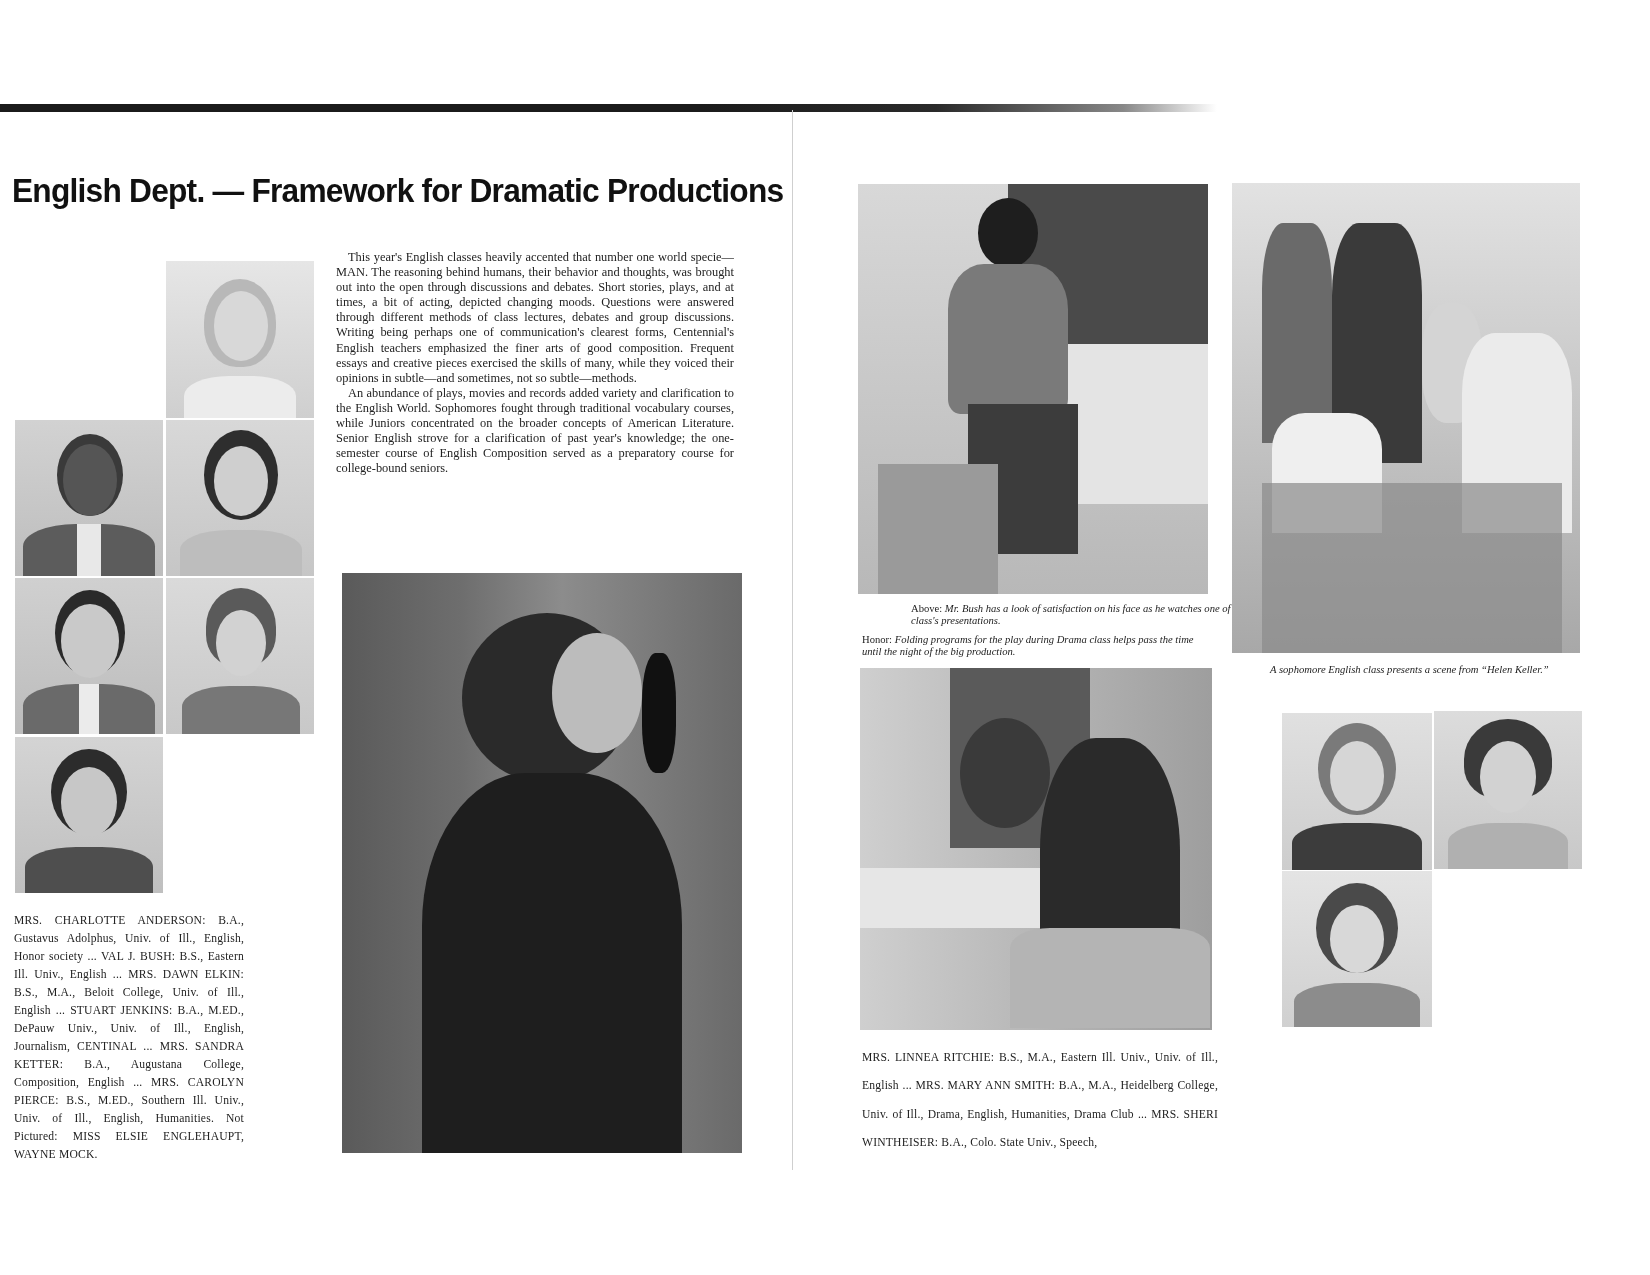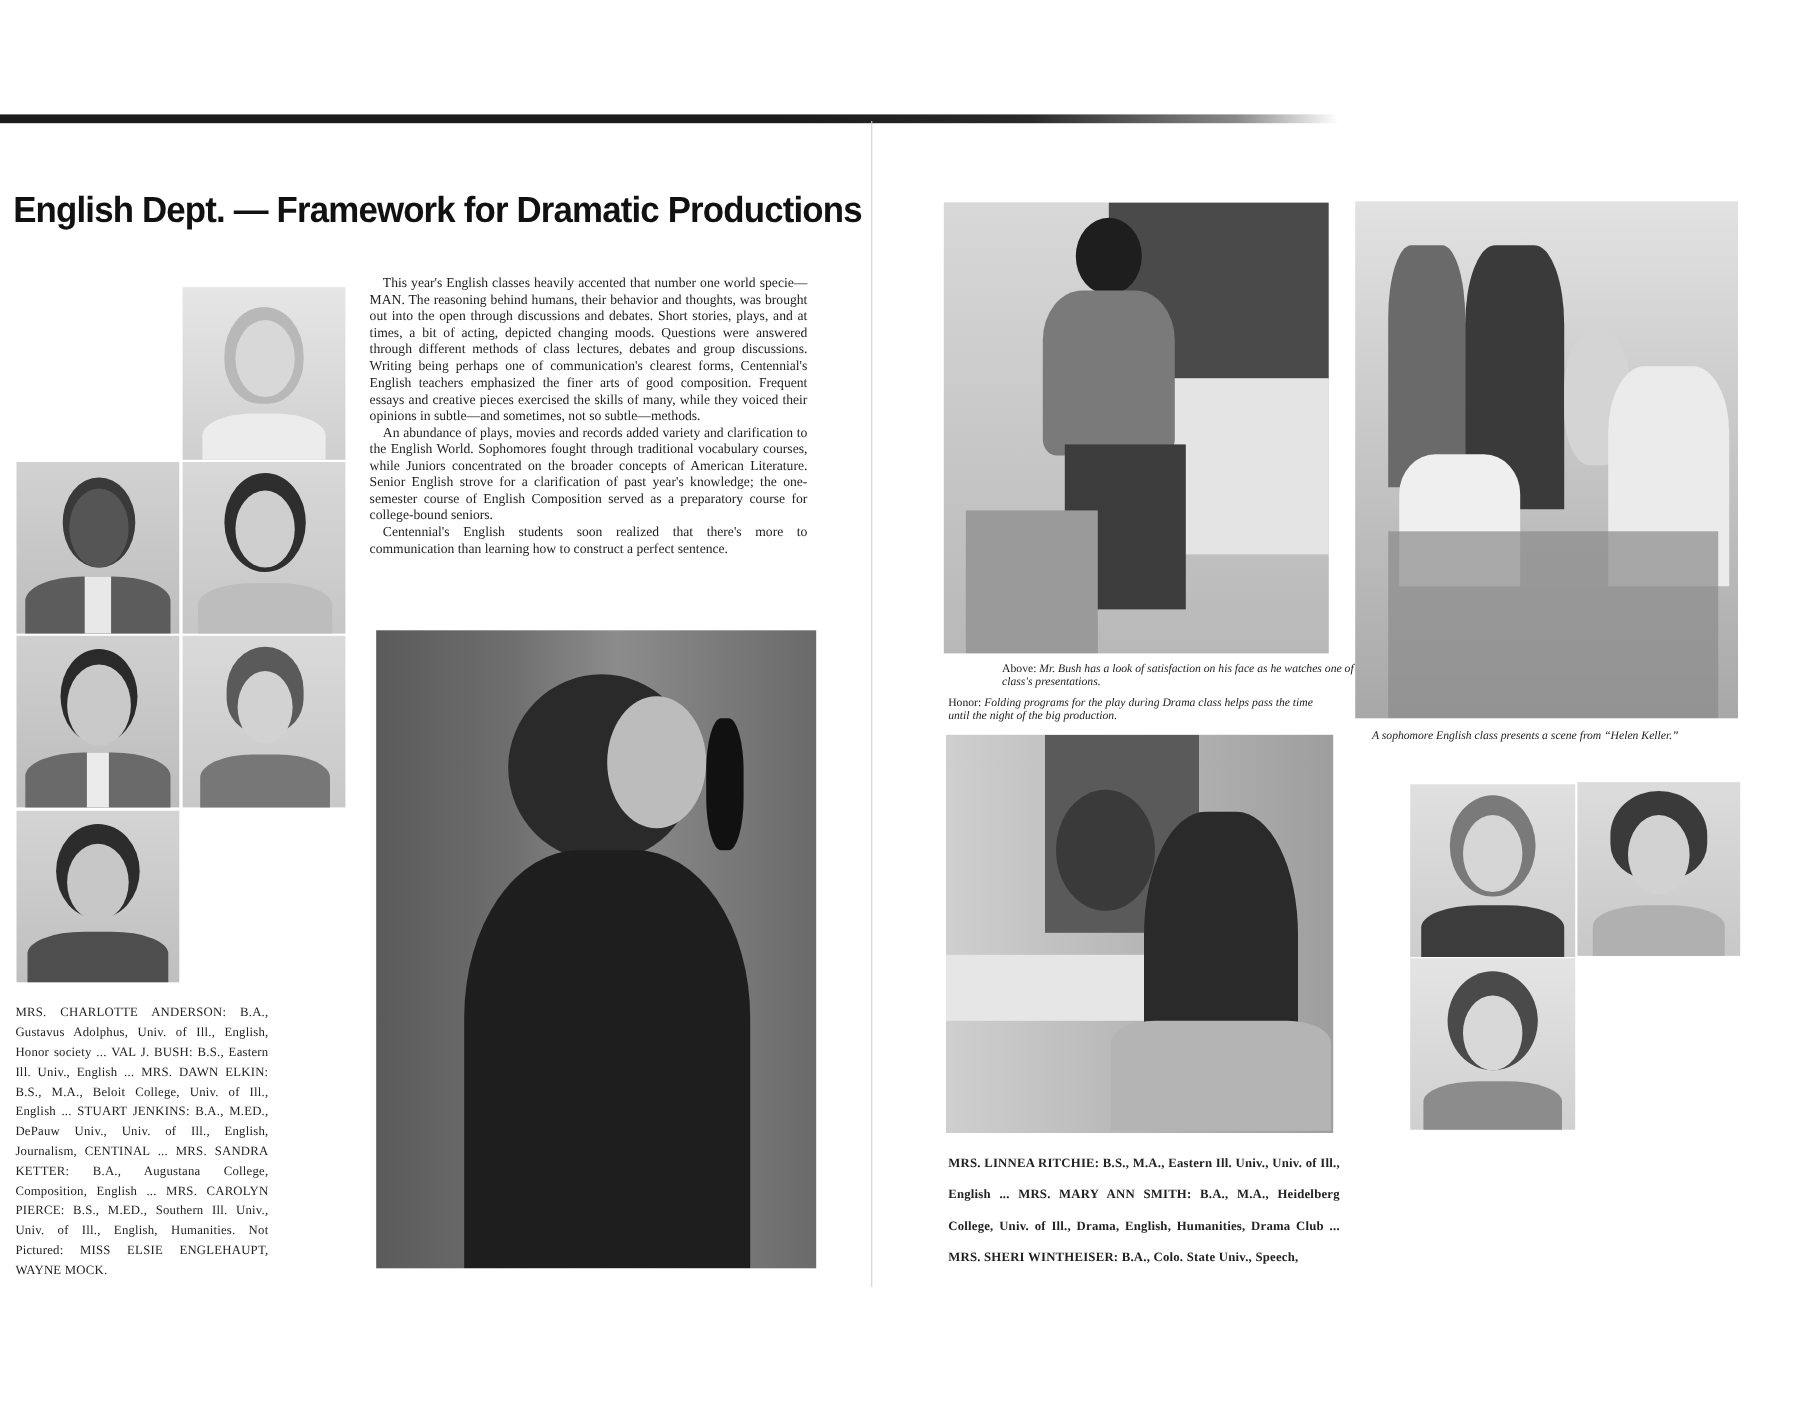--- a/index.html
+++ b/index.html
@@ -19,21 +19,21 @@
 
   .body-text { left: 336px; top: 250px; width: 398px; font-size: 12.4px; line-height: 15.1px;
     text-align: justify; color: #222; }
   .body-text p { margin: 0; text-indent: 12px; font-family: Liberation Serif, serif; }
 
   .photo { background: #9a9a9a; overflow: hidden; }
   .photo .fig { position: absolute; }
 
   .bio { font-size: 11.6px; line-height: 18px; text-align: justify; color: #222; letter-spacing: 0.2px; }
   .bio-left { left: 14px; top: 912px; width: 230px; }
-  .bio-right { left: 862px; top: 1044px; width: 356px; line-height: 28.3px; font-weight: bold; }
+  .bio-right { left: 862px; top: 1044px; width: 356px; line-height: 28.3px; }
 
   .caption { font-size: 10.6px; line-height: 12px; color: #222; font-style: italic; }
   .caption .lead { font-style: normal; }
 </style>
 </head>
 <body>
 
 <div class="abs top-band"></div>
 <div class="abs gutter"></div>
 
@@ -68,21 +68,20 @@
 </div>
 <div class="abs photo" style="left:15px;top:737px;width:148px;height:156px;background:linear-gradient(#d4d4d4,#bfbfbf);">
   <div class="fig" style="left:36px;top:12px;width:76px;height:86px;border-radius:50%;background:#2c2c2c;"></div>
   <div class="fig" style="left:46px;top:30px;width:56px;height:70px;border-radius:50%;background:#c7c7c7;"></div>
   <div class="fig" style="left:10px;top:110px;width:128px;height:50px;border-radius:40% 40% 0 0;background:#4e4e4e;"></div>
 </div>
 
 <div class="abs body-text">
   <p>This year's English classes heavily accented that number one world specie—MAN. The reasoning behind humans, their behavior and thoughts, was brought out into the open through discussions and debates. Short stories, plays, and at times, a bit of acting, depicted changing moods. Questions were answered through different methods of class lectures, debates and group discussions. Writing being perhaps one of communication's clearest forms, Centennial's English teachers emphasized the finer arts of good composition. Frequent essays and creative pieces exercised the skills of many, while they voiced their opinions in subtle—and sometimes, not so subtle—methods.</p>
   <p>An abundance of plays, movies and records added variety and clarification to the English World. Sophomores fought through traditional vocabulary courses, while Juniors concentrated on the broader concepts of American Literature. Senior English strove for a clarification of past year's knowledge; the one-semester course of English Composition served as a preparatory course for college-bound seniors.</p>
-  <p>Centennial's English students soon realized that there's more to communication than learning how to construct a perfect sentence.</p>
 </div>
 
 <div class="abs photo" style="left:342px;top:573px;width:400px;height:580px;background:linear-gradient(90deg,#5a5a5a 0%,#6e6e6e 30%,#8c8c8c 55%,#6a6a6a 100%);">
   <div class="fig" style="left:120px;top:40px;width:170px;height:170px;border-radius:50%;background:#2a2a2a;"></div>
   <div class="fig" style="left:210px;top:60px;width:90px;height:120px;border-radius:50%;background:#bcbcbc;"></div>
   <div class="fig" style="left:80px;top:200px;width:260px;height:380px;border-radius:40% 40% 0 0;background:#1e1e1e;"></div>
   <div class="fig" style="left:300px;top:80px;width:34px;height:120px;border-radius:40%;background:#111;"></div>
 </div>
 
 <div class="abs bio bio-left">MRS. CHARLOTTE ANDERSON: B.A., Gustavus Adolphus, Univ. of Ill., English, Honor society ... VAL J. BUSH: B.S., Eastern Ill. Univ., English ... MRS. DAWN ELKIN: B.S., M.A., Beloit College, Univ. of Ill., English ... STUART JENKINS: B.A., M.ED., DePauw Univ., Univ. of Ill., English, Journalism, CENTINAL ... MRS. SANDRA KETTER: B.A., Augustana College, Composition, English ... MRS. CAROLYN PIERCE: B.S., M.ED., Southern Ill. Univ., Univ. of Ill., English, Humanities. Not Pictured: MISS ELSIE ENGLEHAUPT, WAYNE MOCK.</div>
@@ -105,21 +104,21 @@
 </div>
 
 <div class="abs photo" style="left:1232px;top:183px;width:348px;height:470px;background:linear-gradient(#e2e2e2,#a8a8a8);">
   <div class="fig" style="left:30px;top:40px;width:70px;height:220px;border-radius:30% 30% 0 0;background:#6a6a6a;"></div>
   <div class="fig" style="left:100px;top:40px;width:90px;height:240px;border-radius:30% 30% 0 0;background:#3a3a3a;"></div>
   <div class="fig" style="left:190px;top:120px;width:60px;height:120px;border-radius:40%;background:#d4d4d4;"></div>
   <div class="fig" style="left:40px;top:230px;width:110px;height:120px;border-radius:30% 30% 0 0;background:#efefef;"></div>
   <div class="fig" style="left:230px;top:150px;width:110px;height:200px;border-radius:30% 30% 0 0;background:#ebebeb;"></div>
   <div class="fig" style="left:30px;top:300px;width:300px;height:170px;background:#8a8a8a;opacity:0.7;"></div>
 </div>
-<div class="abs caption" style="left:1176px;top:664px;width:350px;text-align:right;">A sophomore English class presents a scene from “Helen Keller.”</div>
+<div class="abs caption" style="left:1270px;top:664px;width:350px;">A sophomore English class presents a scene from “Helen Keller.”</div>
 
 <div class="abs photo" style="left:860px;top:668px;width:352px;height:362px;background:linear-gradient(90deg,#cfcfcf,#9e9e9e);">
   <div class="fig" style="left:90px;top:0;width:140px;height:180px;background:#5a5a5a;"></div>
   <div class="fig" style="left:100px;top:50px;width:90px;height:110px;border-radius:50%;background:#3a3a3a;"></div>
   <div class="fig" style="left:180px;top:70px;width:140px;height:280px;border-radius:40% 40% 0 0;background:#2a2a2a;"></div>
   <div class="fig" style="left:0;top:200px;width:180px;height:60px;background:#e6e6e6;"></div>
   <div class="fig" style="left:150px;top:260px;width:200px;height:100px;border-radius:20% 20% 0 0;background:#b4b4b4;"></div>
 </div>
 
 <div class="abs photo" style="left:1282px;top:713px;width:150px;height:157px;background:linear-gradient(#e0e0e0,#cdcdcd);">

